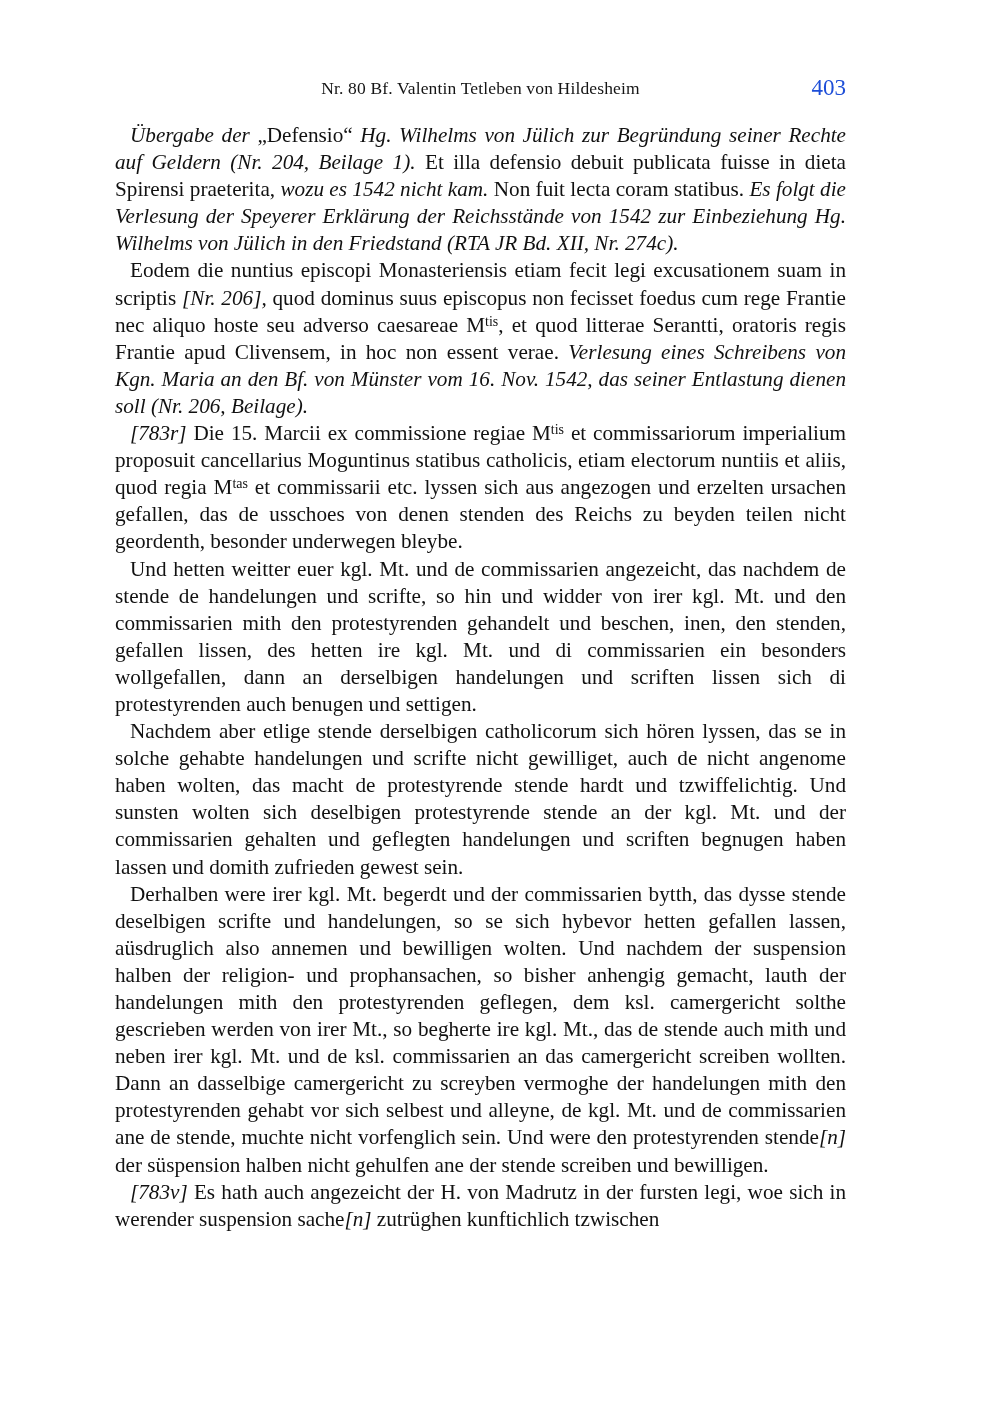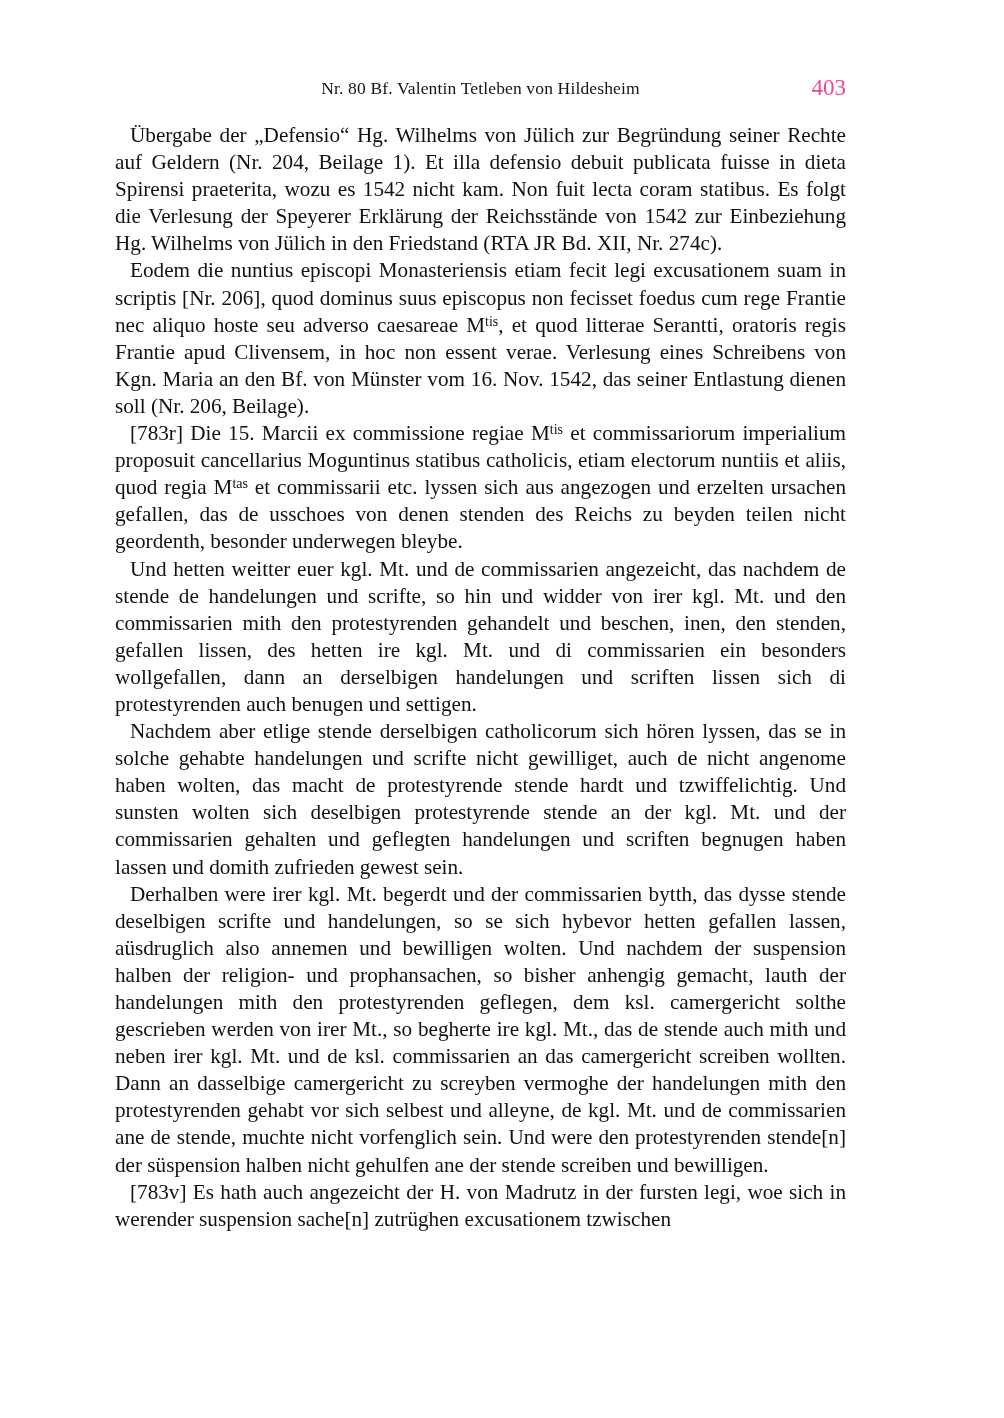--- a/index.html
+++ b/index.html
@@ -34,21 +34,21 @@
     font-size: 17.5px;
     letter-spacing: 0.15px;
     white-space: nowrap;
     color: #141414;
   }
   .running-head-folio {
     position: absolute;
     right: 0;
     top: -3px;
     font-size: 23px;
-    color: #ec4899;
+    color: #1d4ed8;
   }
 
   
   .textblock {
     position: absolute;
     left: 115px;
     top: 122px;
     width: 731px;
   }
   p.para {
@@ -58,21 +58,21 @@
     line-height: 27.1px;
     text-align: justify;
     text-justify: inter-word;
     text-indent: 15px;
     hyphens: manual;
     -webkit-hyphens: manual;
     color: #111111;
   }
   p.para:last-child { text-align: justify; }
 
-  .it { }
+  .it { font-style: italic; }
   sup.sups {
     font-size: 0.66em;
     line-height: 0;
     vertical-align: 0.42em;
   }
 </style>
 </head>
 <body>
 
 <div class="page">
@@ -82,16 +82,16 @@
     <div class="running-head-folio">403</div>
   </div>
 
   <div class="textblock">
       <p class="para"><span class="it">Übergabe der </span><span>„Defensio“ </span><span class="it">Hg. Wilhelms von Jülich zur Begründung seiner Rechte auf Geldern (Nr. 204, Beilage 1). </span><span>Et illa defensio debuit publicata fuisse in dieta Spirensi praeterita, </span><span class="it">wozu es 1542 nicht kam. </span><span>  Non fuit lecta coram statibus. </span><span class="it">Es folgt die Verlesung der Speyerer Erklärung der Reichsstände von 1542 zur Einbeziehung Hg. Wilhelms von Jülich in den Friedstand (RTA JR Bd. XII, Nr. 274c).</span></p>
       <p class="para"><span>Eodem die nuntius episcopi Monasteriensis etiam fecit legi excusationem suam in scriptis </span><span class="it">[Nr. 206], </span><span>quod dominus suus episcopus non fecisset foedus cum rege Frantie nec aliquo hoste seu adverso caesareae M</span><sup class="sups">tis</sup><span>, et quod litterae Serantti, oratoris regis Frantie apud Clivensem, in hoc non essent verae. </span><span class="it">Verlesung eines Schreibens von Kgn. Maria an den Bf. von Münster vom 16. Nov. 1542, das seiner Entlastung dienen soll (Nr. 206, Beilage).</span></p>
       <p class="para"><span class="it">[783r] </span><span>Die 15. Marcii ex commissione regiae M</span><sup class="sups">tis</sup><span> et commissariorum imperialium proposuit cancellarius Moguntinus statibus catholicis, etiam electorum nuntiis et aliis, quod regia M</span><sup class="sups">tas</sup><span> et commissarii etc. lyssen sich aus angezogen und erzelten ursachen gefallen, das de usschoes von denen stenden des Reichs zu beyden teilen nicht geordenth, besonder underwegen bleybe.</span></p>
       <p class="para"><span>Und hetten weitter euer kgl. Mt. und de commissarien angezeicht, das nachdem de stende de handelungen und scrifte, so hin und widder von irer kgl. Mt. und den commissarien mith den protestyrenden gehandelt und beschen, inen, den stenden, gefallen lissen, des hetten ire kgl. Mt. und di commissarien ein besonders wollgefallen, dann an derselbigen handelungen und scriften lissen sich di protestyrenden auch benugen und settigen.</span></p>
       <p class="para"><span>Nachdem aber etlige stende derselbigen catholicorum sich hören lyssen, das se in solche gehabte handelungen und scrifte nicht gewilliget, auch de nicht angenome haben wolten, das macht de protestyrende stende hardt und tzwiffelichtig. Und sunsten wolten sich deselbigen protestyrende stende an der kgl. Mt. und der commissarien gehalten und geflegten handelungen und scriften begnugen haben lassen und domith zufrieden gewest sein.</span></p>
       <p class="para"><span>Derhalben were irer kgl. Mt. begerdt und der commissarien bytth, das dysse stende deselbigen scrifte und handelungen, so se sich hybevor hetten gefallen lassen, aüsdruglich also annemen und bewilligen wolten. Und nachdem der suspension halben der religion- und prophansachen, so bisher anhengig gemacht, lauth der handelungen mith den protestyrenden geflegen, dem ksl. camergericht solthe gescrieben werden von irer Mt., so begherte ire kgl. Mt., das de stende auch mith und neben irer kgl. Mt. und de ksl. commissarien an das camergericht screiben wollten. Dann an dasselbige camergericht zu screyben vermoghe der handelungen mith den protestyrenden gehabt vor sich selbest und alleyne, de kgl. Mt. und de commissarien ane de stende, muchte nicht vorfenglich sein. Und were den protestyrenden stende</span><span class="it">[n]</span><span> der süspension halben nicht gehulfen ane der stende screiben und bewilligen.</span></p>
-      <p class="para"><span class="it">[783v] </span><span>Es hath auch angezeicht der H. von Madrutz in der fursten legi, woe sich in werender suspension sache</span><span class="it">[n]</span><span> zutrüghen excusationem tzwischen</span></p>
+      <p class="para"><span class="it">[783v] </span><span>Es hath auch angezeicht der H. von Madrutz in der fursten legi, woe sich in werender suspension sache</span><span class="it">[n]</span><span> zutrüghen kunftichlich tzwischen</span></p>
     </div>
 
 </div>
 
 </body></html>

